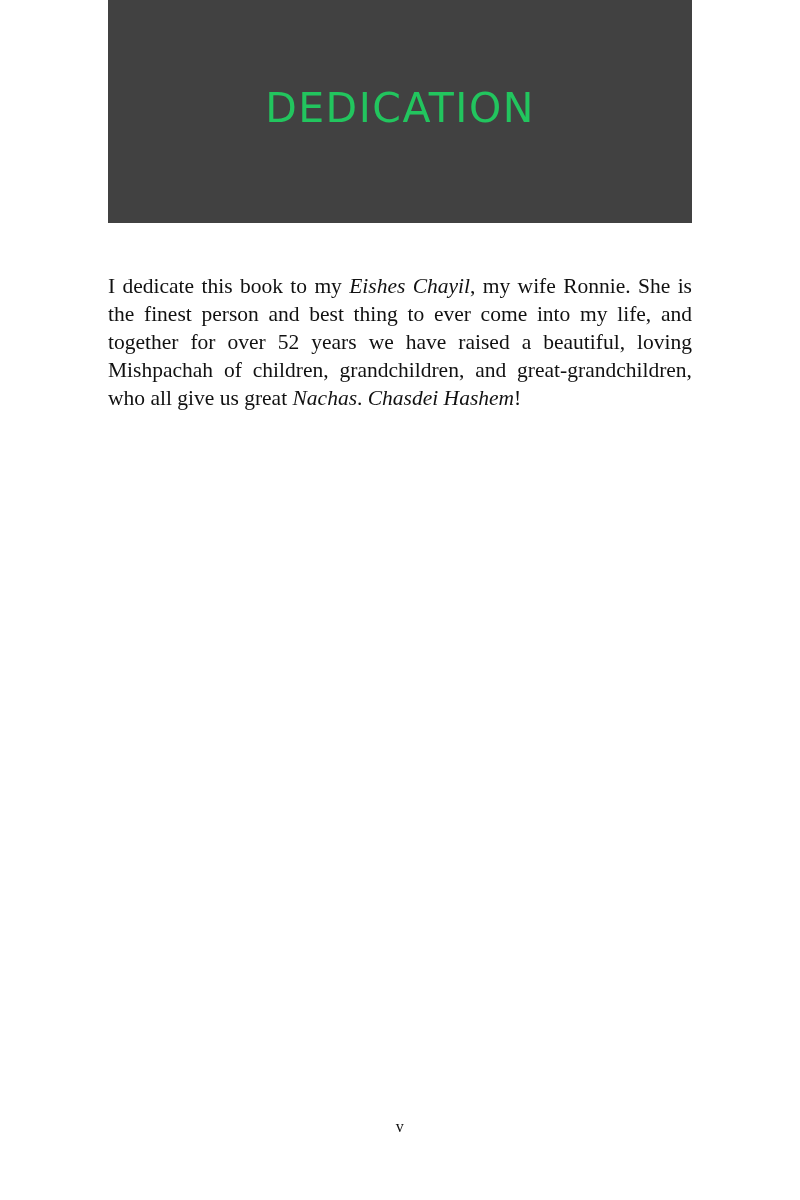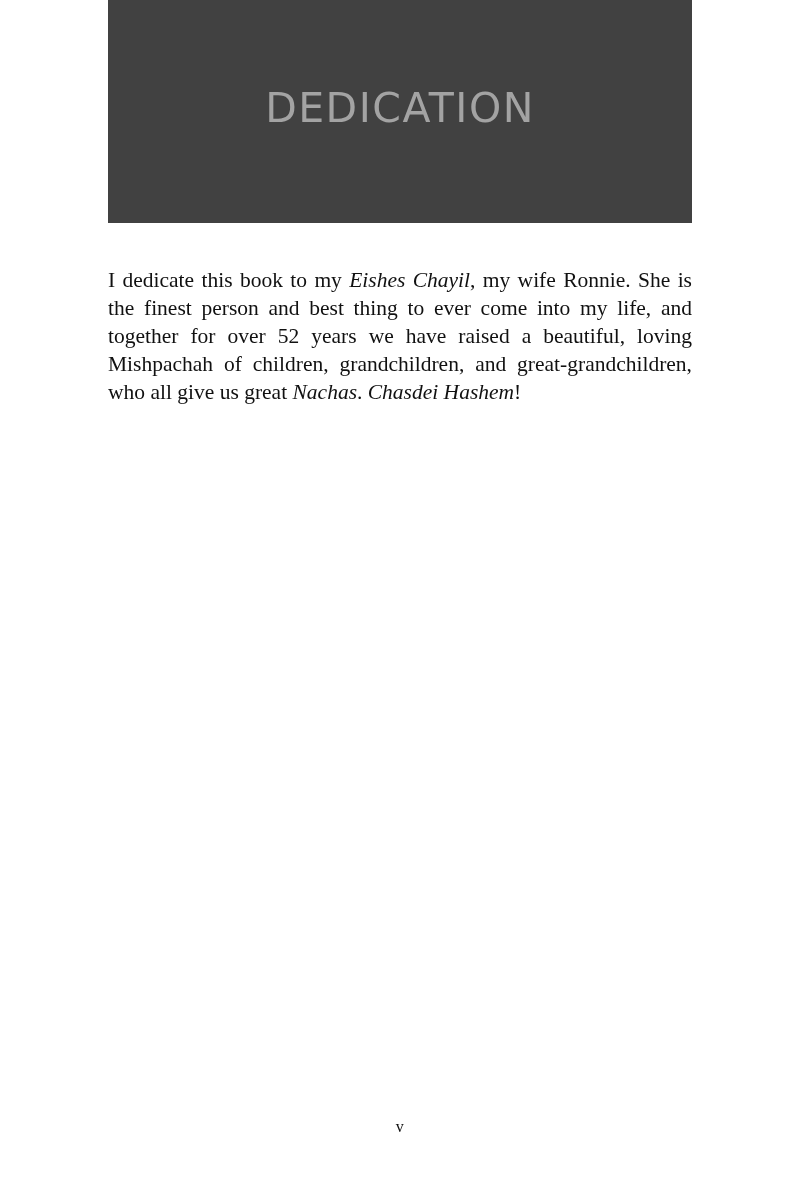--- a/index.html
+++ b/index.html
@@ -24,34 +24,34 @@
     left: 108px;
     top: 0px;
     width: 584px;
     height: 223px;
     background: #414141;
     display: flex;
     align-items: center;
     justify-content: center;
   }
   .banner-title {
-    color: #a3a3a3;
+    color: #22c55e;
     font-family: "DejaVu Sans", sans-serif;
     font-size: 41px;
     font-weight: 400;
     letter-spacing: 1.5px;
     line-height: 1;
     padding-bottom: 6px;
     text-align: center;
     white-space: nowrap;
   }
   .body-text {
     position: absolute;
     left: 108px;
-    top: 244px;
+    top: 250px;
     width: 584px;
     font-family: "Liberation Serif", serif;
     font-size: 21.5px;
     line-height: 28.2px;
     color: #111111;
     text-align: justify;
     text-justify: inter-word;
     hyphens: none;
   }
   .body-text .it {

